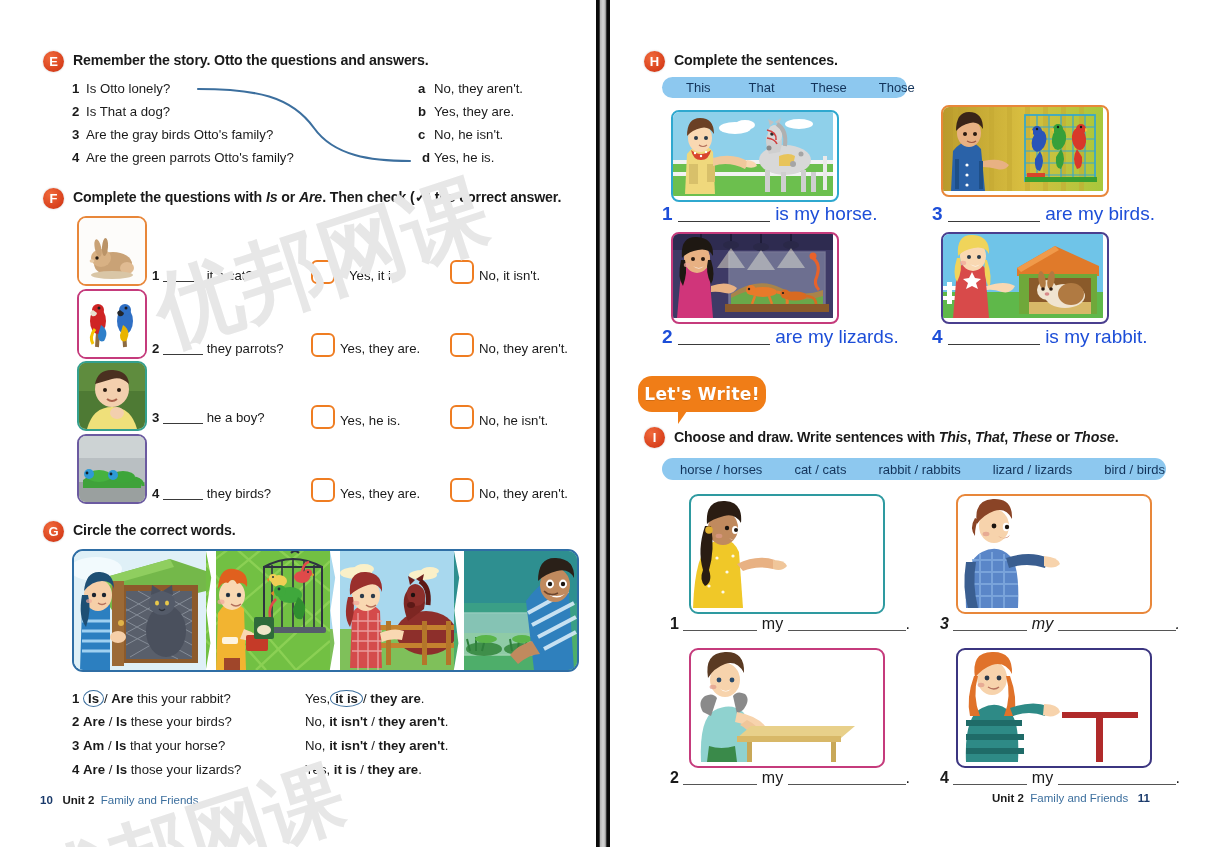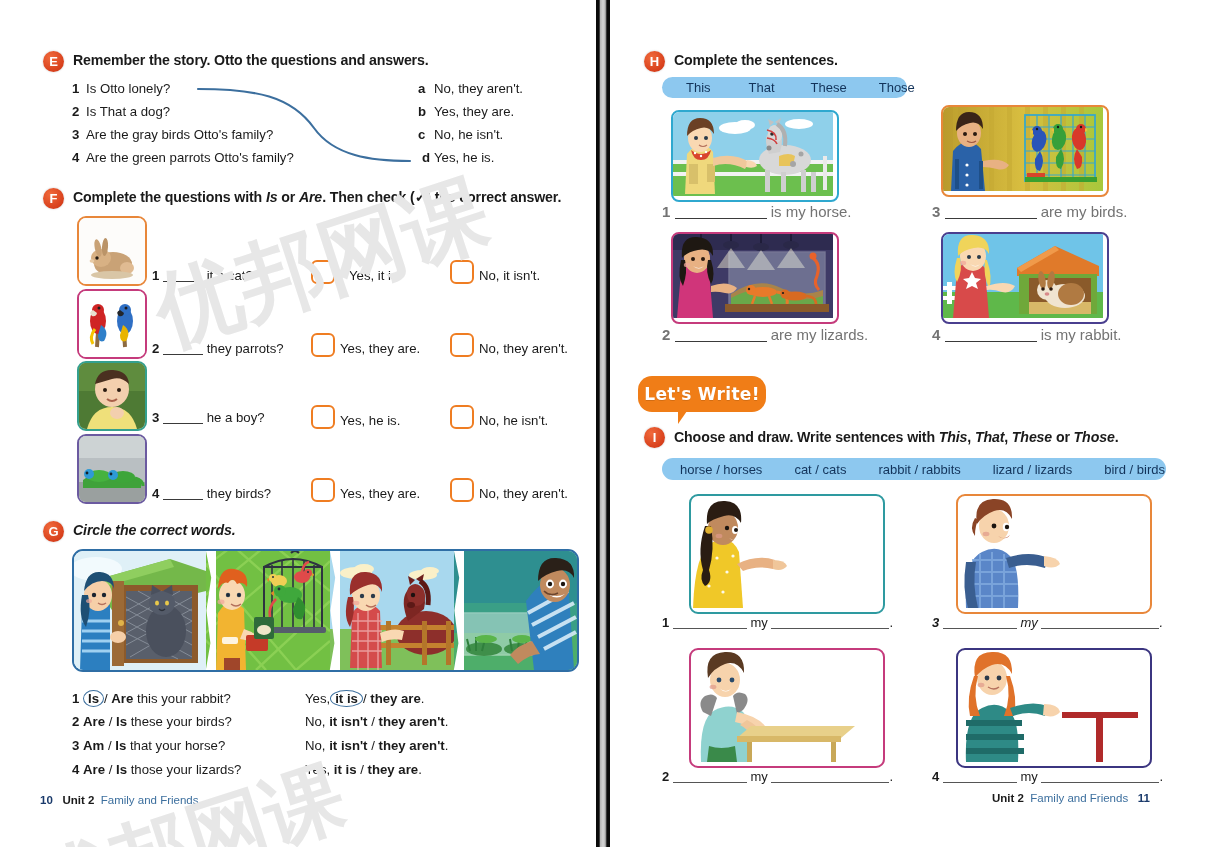--- a/index.html
+++ b/index.html
@@ -55,34 +55,34 @@
   .footer .pg{font-weight:bold;color:#1a3a6b;}
   .footer .un{font-weight:bold;color:#1a1a1a;}
   .footer .bk{color:#3c6f9e;margin-top:36px;}
 
   
   .pill{position:absolute;background:#8dc8ef;border-radius:14px;display:flex;align-items:center;}
   .pill span{color:#12335a;font-size:13px;white-space:nowrap;}
 
   
   .cart{position:absolute;border-radius:8px;border:2.6px solid #888;overflow:hidden;}
-  .hline{position:absolute;font-size:15px;color:#737373;white-space:nowrap;}
+  .hline{position:absolute;font-size:19px;color:#1d4ed8;white-space:nowrap;}
 
   
   .lw{position:absolute;background:#f07d17;border-radius:14px;
       color:#fff;font-weight:bold;font-size:17px;letter-spacing:.3px;
       display:flex;align-items:center;justify-content:center;
       font-family:"DejaVu Sans",sans-serif;
       text-shadow:0 1px 0 rgba(0,0,0,.12);}
   .lwtail{position:absolute;width:0;height:0;border-left:9px solid #f07d17;
       border-bottom:13px solid transparent;}
 
   
   .dbox{position:absolute;border-radius:9px;border:2.4px solid #888;background:#fff;overflow:hidden;}
-  .iline{position:absolute;font-size:13px;color:#1a1a1a;white-space:nowrap;}
+  .iline{position:absolute;font-size:16px;color:#1a1a1a;white-space:nowrap;margin-left:8px;}
   .ul{display:inline-block;border-bottom:1.1px solid #555;height:11px;vertical-align:-2px;}
 
   
   svg{display:block;}
 </style>
 </head>
 <body>
 
 <div class="page page-left">
 
@@ -215,21 +215,21 @@
     <b>4</b>
     <span class="blank" style="width:40px;"></span>
     <span>they birds?</span>
   </div>
   <div class="chk" style="left:311px;top:478px;"></div>
   <div class="fline" style="left:340px;top:486px;">Yes, they are.</div>
   <div class="chk" style="left:450px;top:478px;"></div>
   <div class="fline" style="left:479px;top:486px;">No, they aren't.</div>
 
   <div class="badge" style="left:43px;top:521px;">G</div>
-  <div class="sec-title" style="left:73px;top:522px;font-style:italic;">Circle the correct words.</div>
+  <div class="sec-title" style="left:73px;top:522px;">Circle the correct words.</div>
 
   <div class="gstrip" style="left:72px;top:549px;width:503px;height:119px;">
 
     <div class="gpanel" style="left:0;width:132px;">
       <svg width="132" height="119" viewBox="0 0 132 119">
           <rect width="132" height="119" fill="#dff0f7"></rect>
         <ellipse cx="22" cy="18" rx="26" ry="12" fill="#f2fafd"></ellipse>
         <path d="M18 30 L96 8 L132 20 L132 40 L40 62z" fill="#74b84a"></path>
         <path d="M18 30 L96 8 L100 16 L22 38z" fill="#8fce5f"></path>
         <rect x="44" y="34" width="80" height="78" fill="#8c5a2b"></rect>

